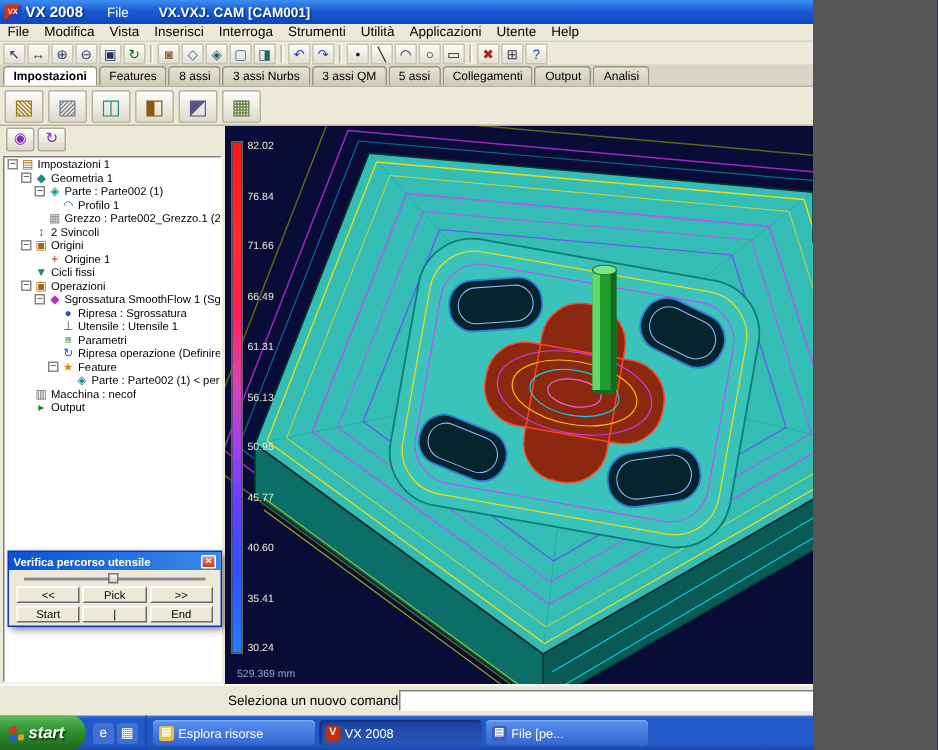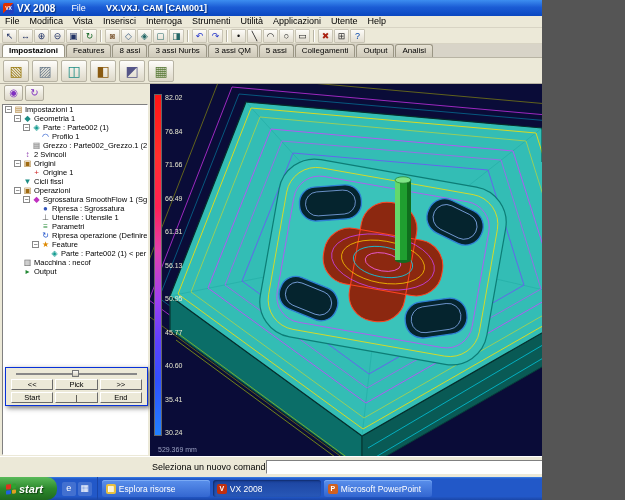--- a/index.html
+++ b/index.html
@@ -396,20 +396,24 @@
             <div class="legend-label">45.77</div>
             <div class="legend-label">40.60</div>
             <div class="legend-label">35.41</div>
             <div class="legend-label">30.24</div>
           </div>
       </div>
       <div class="scale-label">529.369 mm</div>
     </div>
 
     <div class="dialog">
+      <div class="dlg-title">
+        <span>Verifica percorso utensile</span>
+        <span class="dlg-close">×</span>
+      </div>
       <div class="slider">
         <div class="slider-track"></div>
         <div class="slider-thumb"></div>
       </div>
       <div id="dlg-buttons">
           <div class="btn-row">
             <button class="dlg-btn">&lt;&lt;</button>
             <button class="dlg-btn">Pick</button>
             <button class="dlg-btn">&gt;&gt;</button>
           </div>
@@ -448,22 +452,22 @@
     <div class="tasks" id="task-items">
         <div class="task-btn">
           <span class="task-ico" style="background: rgb(232, 192, 64);">▤</span>
           <span class="task-label">Esplora risorse</span>
         </div>
         <div class="task-btn active">
           <span class="task-ico" style="background: rgb(192, 48, 16);">V</span>
           <span class="task-label">VX 2008</span>
         </div>
         <div class="task-btn">
-          <span class="task-ico" style="background: rgb(208, 96, 32);">P</span>
-          <span class="task-label">Microsoft PowerPoint</span>
+          <span class="task-ico" style="background: rgb(64, 96, 192);">▤</span>
+          <span class="task-label">File [pe...</span>
         </div>
       </div>
     <div class="tray">
       <span id="tray-icons" style="display:flex;gap:3px">
           <span class="tray-ico" style="color: rgb(255, 96, 80);">●</span>
           <span class="tray-ico" style="color: rgb(96, 208, 255);">◆</span>
           <span class="tray-ico" style="color: rgb(255, 255, 255);">◀</span>
         </span>
       <span class="tray-time">25.30</span>
     </div>

